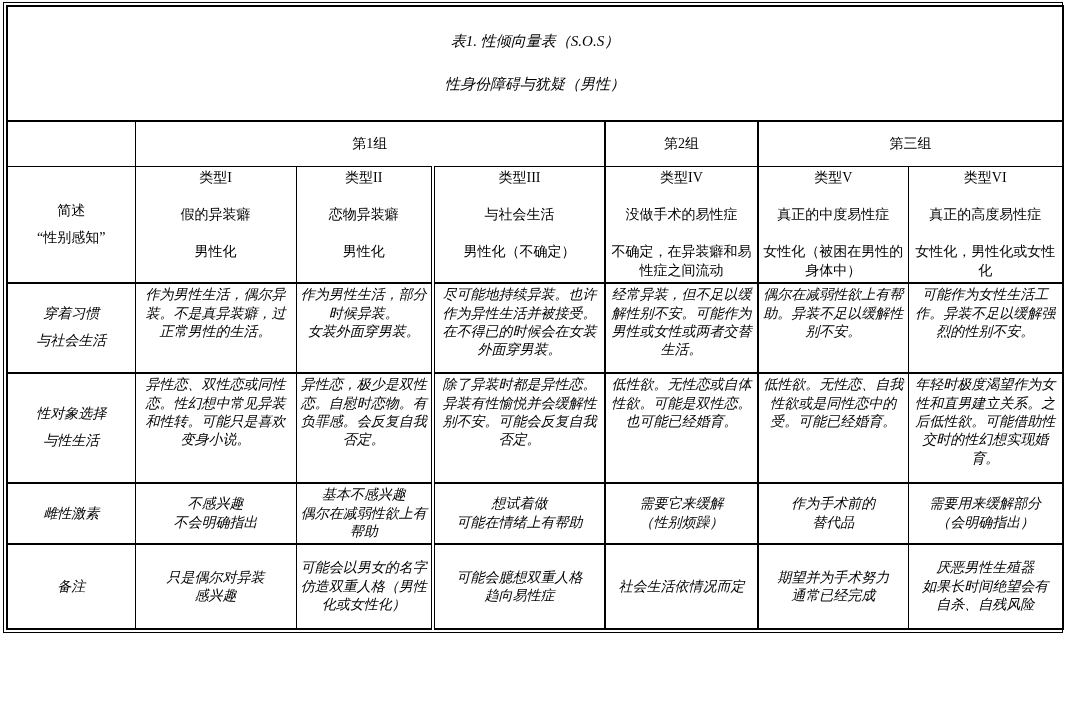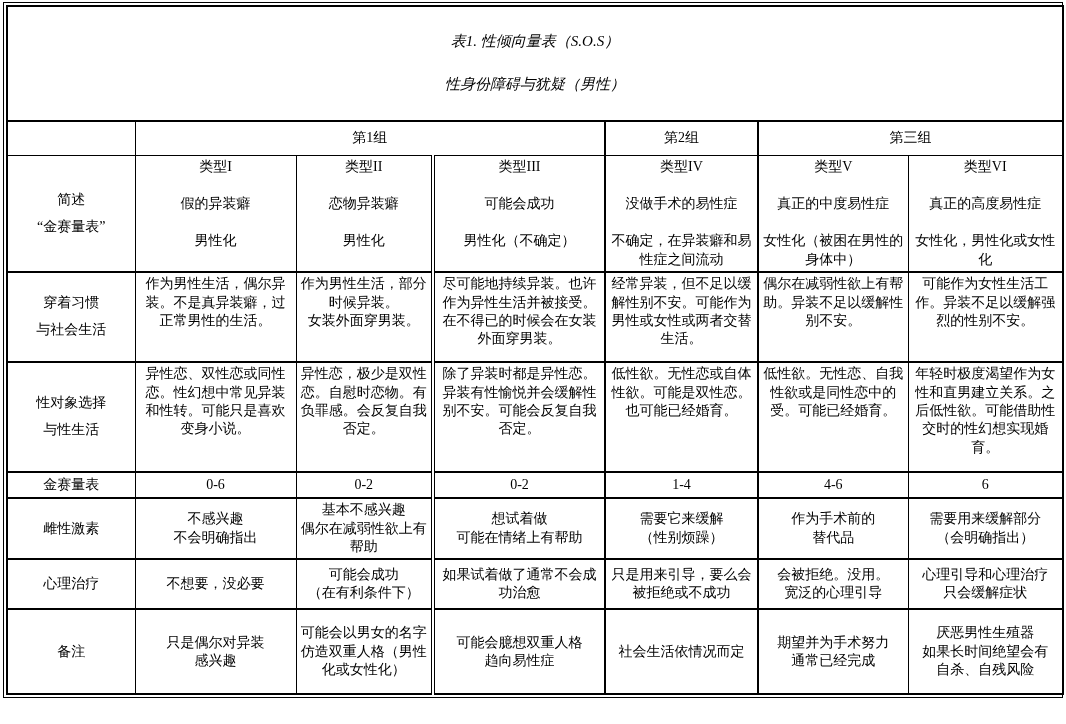--- a/index.html
+++ b/index.html
@@ -1,29 +1,29 @@
 <!DOCTYPE html>
 <html><head>
 <meta charset="utf-8">
 <style>
   html,body { margin:0; padding:0; background:#ffffff; }
   body { width:1066px; height:724px; font-family:"Liberation Serif","DejaVu Serif",serif; color:#000; }
   .frame { margin:2px 3px; border:1px solid #000; padding:2px; }
   table.sos { border-collapse:collapse; border:2px solid #000; width:100%; table-layout:fixed; }
   td { border:1px solid #000; padding:2px 4px; text-align:center; vertical-align:middle;
        white-space:pre-line; font-size:14px; line-height:1.32; overflow:hidden; }
-  tr.thick > td { border-top-width:2px; }
+  tr.thick > td { border-top-width:2px;font-style:italic; }
   td.bl-double { border-left:4px double #000; }
   td.bl-2 { border-left-width:2px; }
   tr.vtop > td.body { vertical-align:top;margin-left:32px; }
   td.title-cell { font-style:italic; font-size:15px; line-height:1.45; border-bottom-width:2px; }
   td.group-cell { font-size:14px; }
   td.label-cell { line-height:1.9; }
   .r-title   { height:40px;padding-left:36px; }
-  .r-group   { height:35px; }
+  .r-group   { height:46px; }
   .r-header  { height:116px; }
   .r-dress   { height:90px; }
   .r-sexobj  { height:110px; }
   .r-kinsey  { height:26px; }
   .r-conv    { height:49px; }
   .r-estro   { height:47px; }
   .r-psycho  { height:50px; }
   .r-notes   { height:85px; }
 </style>
 </head>
@@ -51,34 +51,34 @@
 
     <tr class="r-group">
       <td></td>
       <td class="group-cell" colspan="3">第1组</td>
       <td class="group-cell bl-2">第2组</td>
       <td class="group-cell bl-2" colspan="2">第三组</td>
     </tr>
 
     <tr class="r-header vtop">
       <td class="label-cell">简述
-“金赛量表”</td>
+“性别感知”</td>
       <td class="body">类型I
 
 假的异装癖
 
 男性化</td>
       <td class="body">类型II
 
 恋物异装癖
 
 男性化</td>
       <td class="body bl-double">类型III
 
-可能会成功
+与社会生活
 
 男性化（不确定）</td>
       <td class="body bl-2">类型IV
 
 没做手术的易性症
 
 不确定，在异装癖和易性症之间流动</td>
       <td class="body bl-2">类型V
 
 真正的中度易性症
@@ -107,59 +107,38 @@
       <td class="label-cell">性对象选择
 与性生活</td>
       <td class="body">异性恋、双性恋或同性恋。性幻想中常见异装和性转。可能只是喜欢变身小说。</td>
       <td class="body">异性恋，极少是双性恋。自慰时恋物。有负罪感。会反复自我否定。</td>
       <td class="body bl-double">除了异装时都是异性恋。异装有性愉悦并会缓解性别不安。可能会反复自我否定。</td>
       <td class="body bl-2">低性欲。无性恋或自体性欲。可能是双性恋。也可能已经婚育。</td>
       <td class="body bl-2">低性欲。无性恋、自我性欲或是同性恋中的受。可能已经婚育。</td>
       <td class="body">年轻时极度渴望作为女性和直男建立关系。之后低性欲。可能借助性交时的性幻想实现婚育。</td>
     </tr>
 
-    <tr class="r-kinsey thick">
-      <td>金赛量表</td>
-      <td class="body">0-6</td>
-      <td class="body">0-2</td>
-      <td class="body bl-double">0-2</td>
-      <td class="body bl-2">1-4</td>
-      <td class="body bl-2">4-6</td>
-      <td class="body">6</td>
-    </tr>
 
 
     <tr class="r-estro thick">
       <td>雌性激素</td>
       <td class="body">不感兴趣
 不会明确指出</td>
       <td class="body">基本不感兴趣
 偶尔在减弱性欲上有帮助</td>
       <td class="body bl-double">想试着做
 可能在情绪上有帮助</td>
       <td class="body bl-2">需要它来缓解
 （性别烦躁）</td>
       <td class="body bl-2">作为手术前的
 替代品</td>
       <td class="body">需要用来缓解部分
 （会明确指出）</td>
     </tr>
 
-    <tr class="r-psycho thick">
-      <td>心理治疗</td>
-      <td class="body">不想要，没必要</td>
-      <td class="body">可能会成功
-（在有利条件下）</td>
-      <td class="body bl-double">如果试着做了通常不会成功治愈</td>
-      <td class="body bl-2">只是用来引导，要么会被拒绝或不成功</td>
-      <td class="body bl-2">会被拒绝。没用。
-宽泛的心理引导</td>
-      <td class="body">心理引导和心理治疗
-只会缓解症状</td>
-    </tr>
 
     <tr class="r-notes thick">
       <td>备注</td>
       <td class="body">只是偶尔对异装
 感兴趣</td>
       <td class="body">可能会以男女的名字仿造双重人格（男性化或女性化）</td>
       <td class="body bl-double">可能会臆想双重人格
 趋向易性症</td>
       <td class="body bl-2">社会生活依情况而定</td>
       <td class="body bl-2">期望并为手术努力

